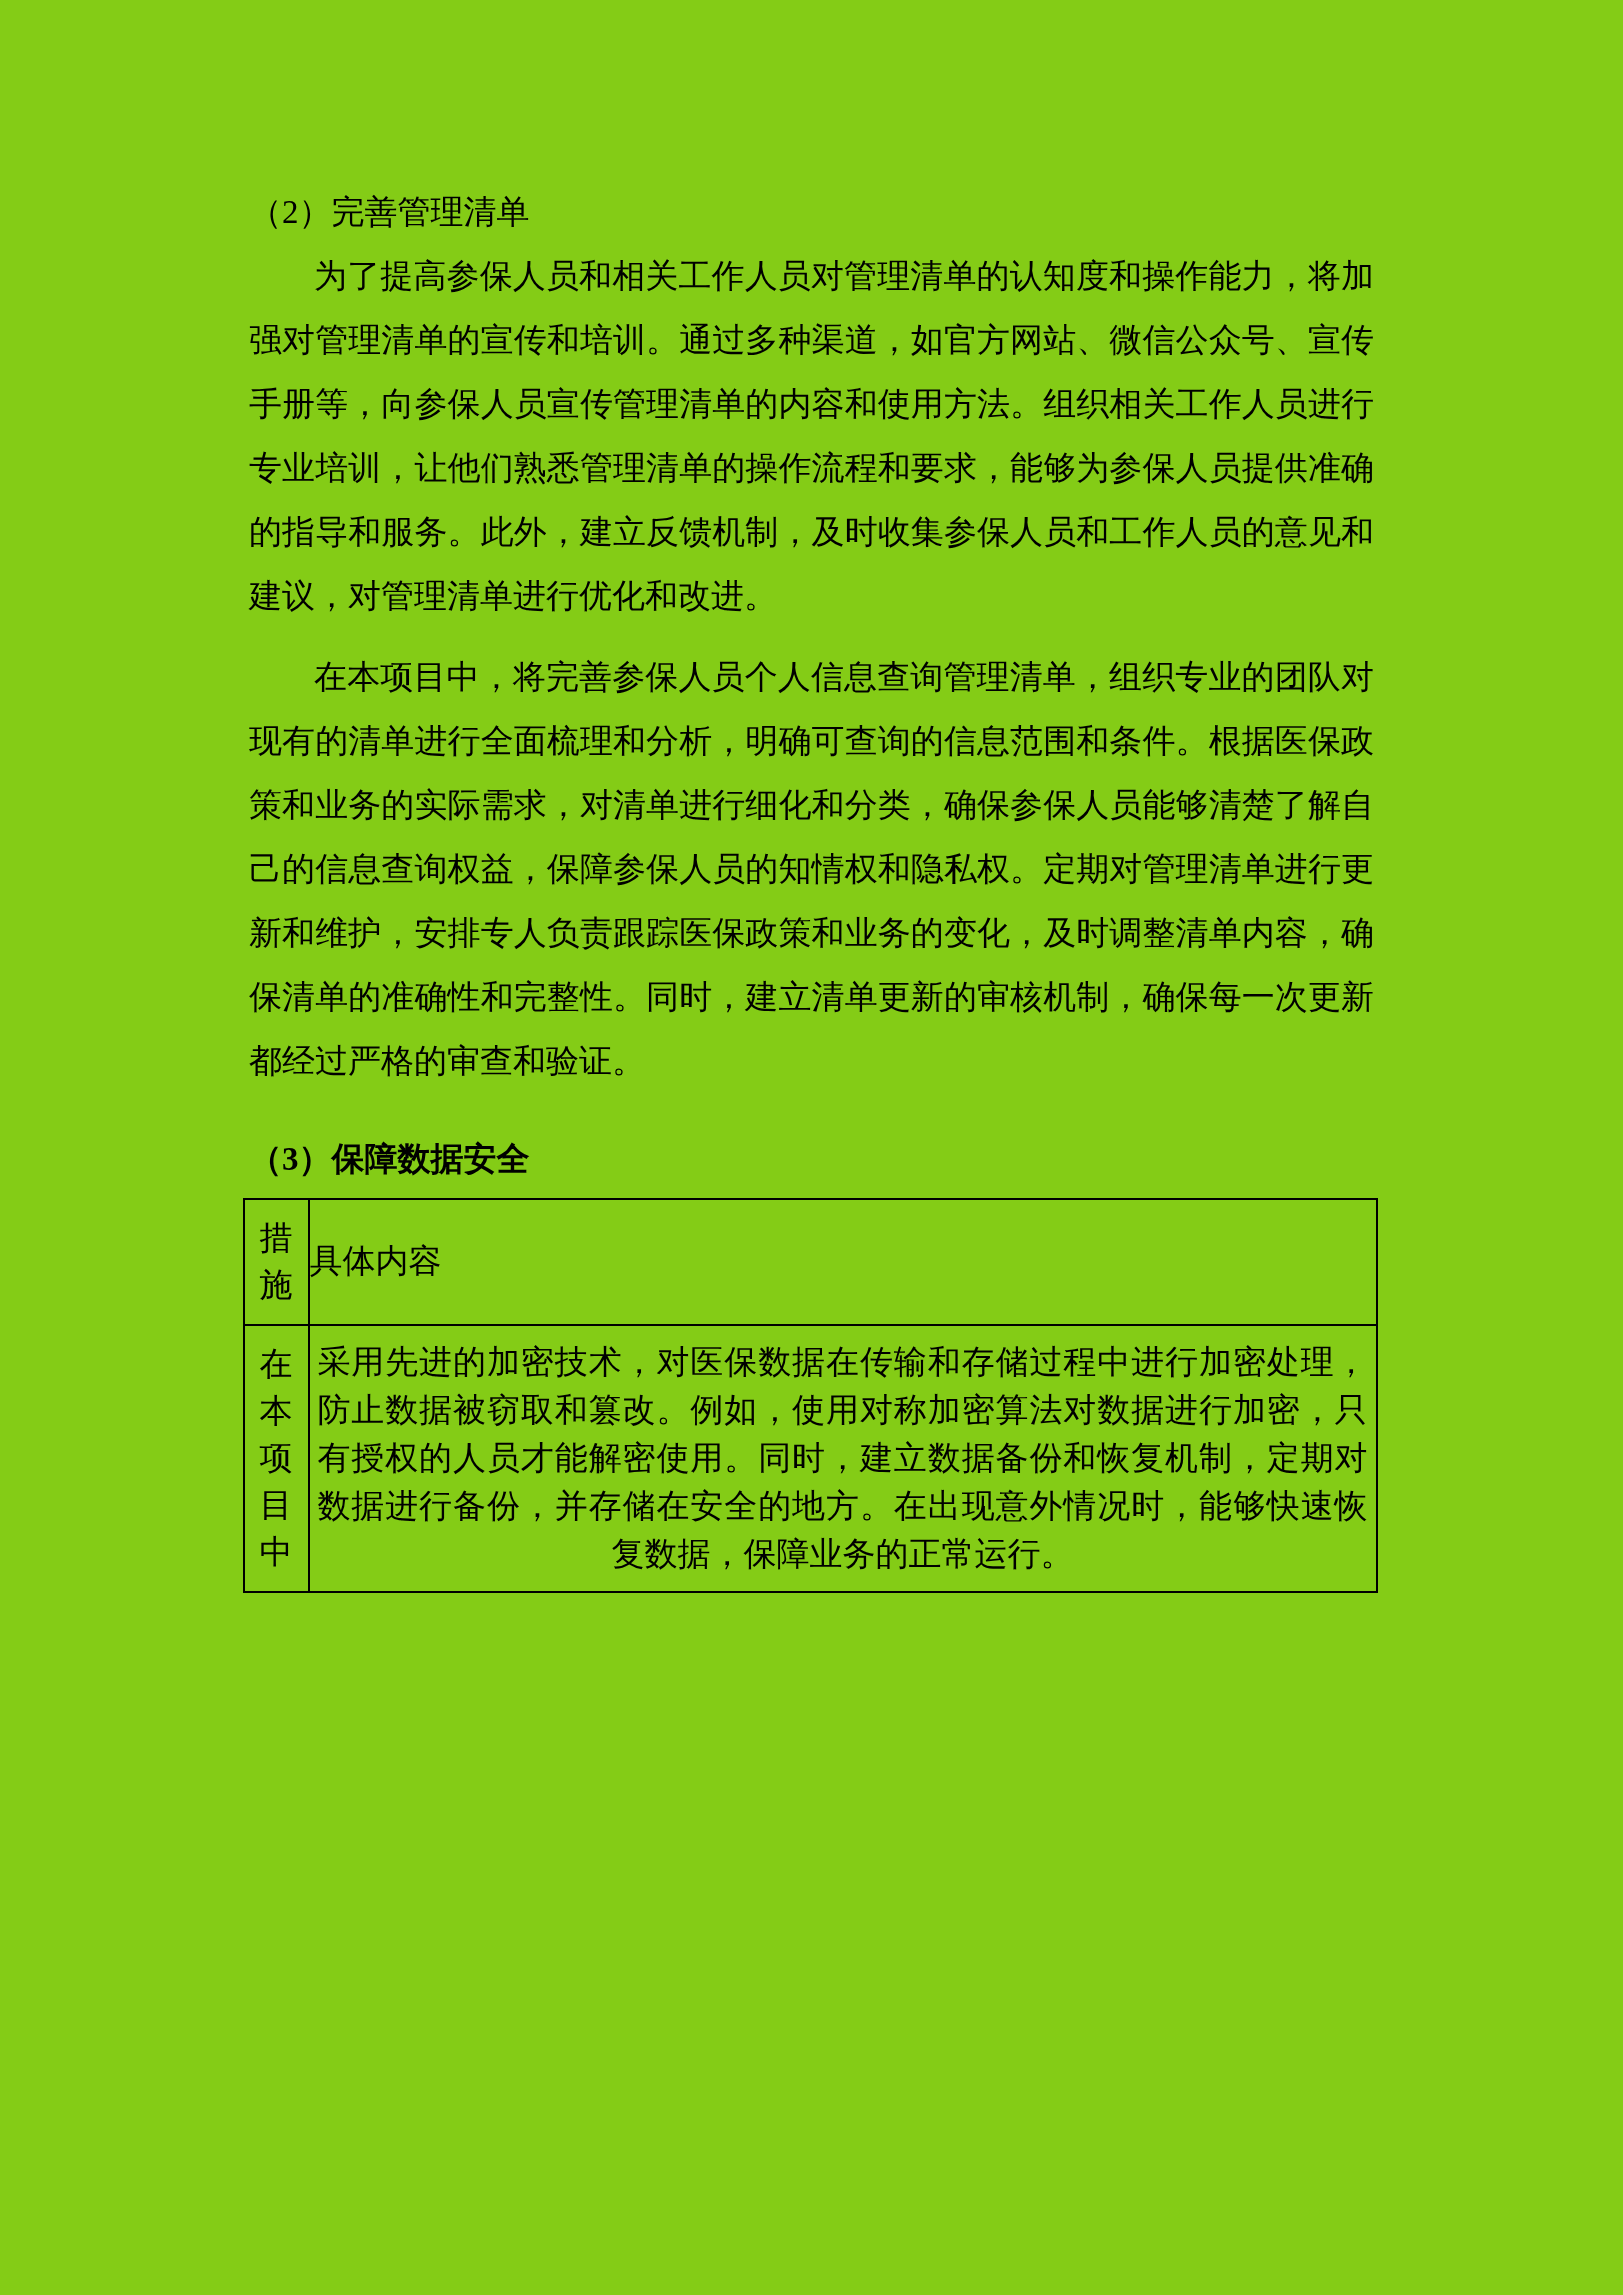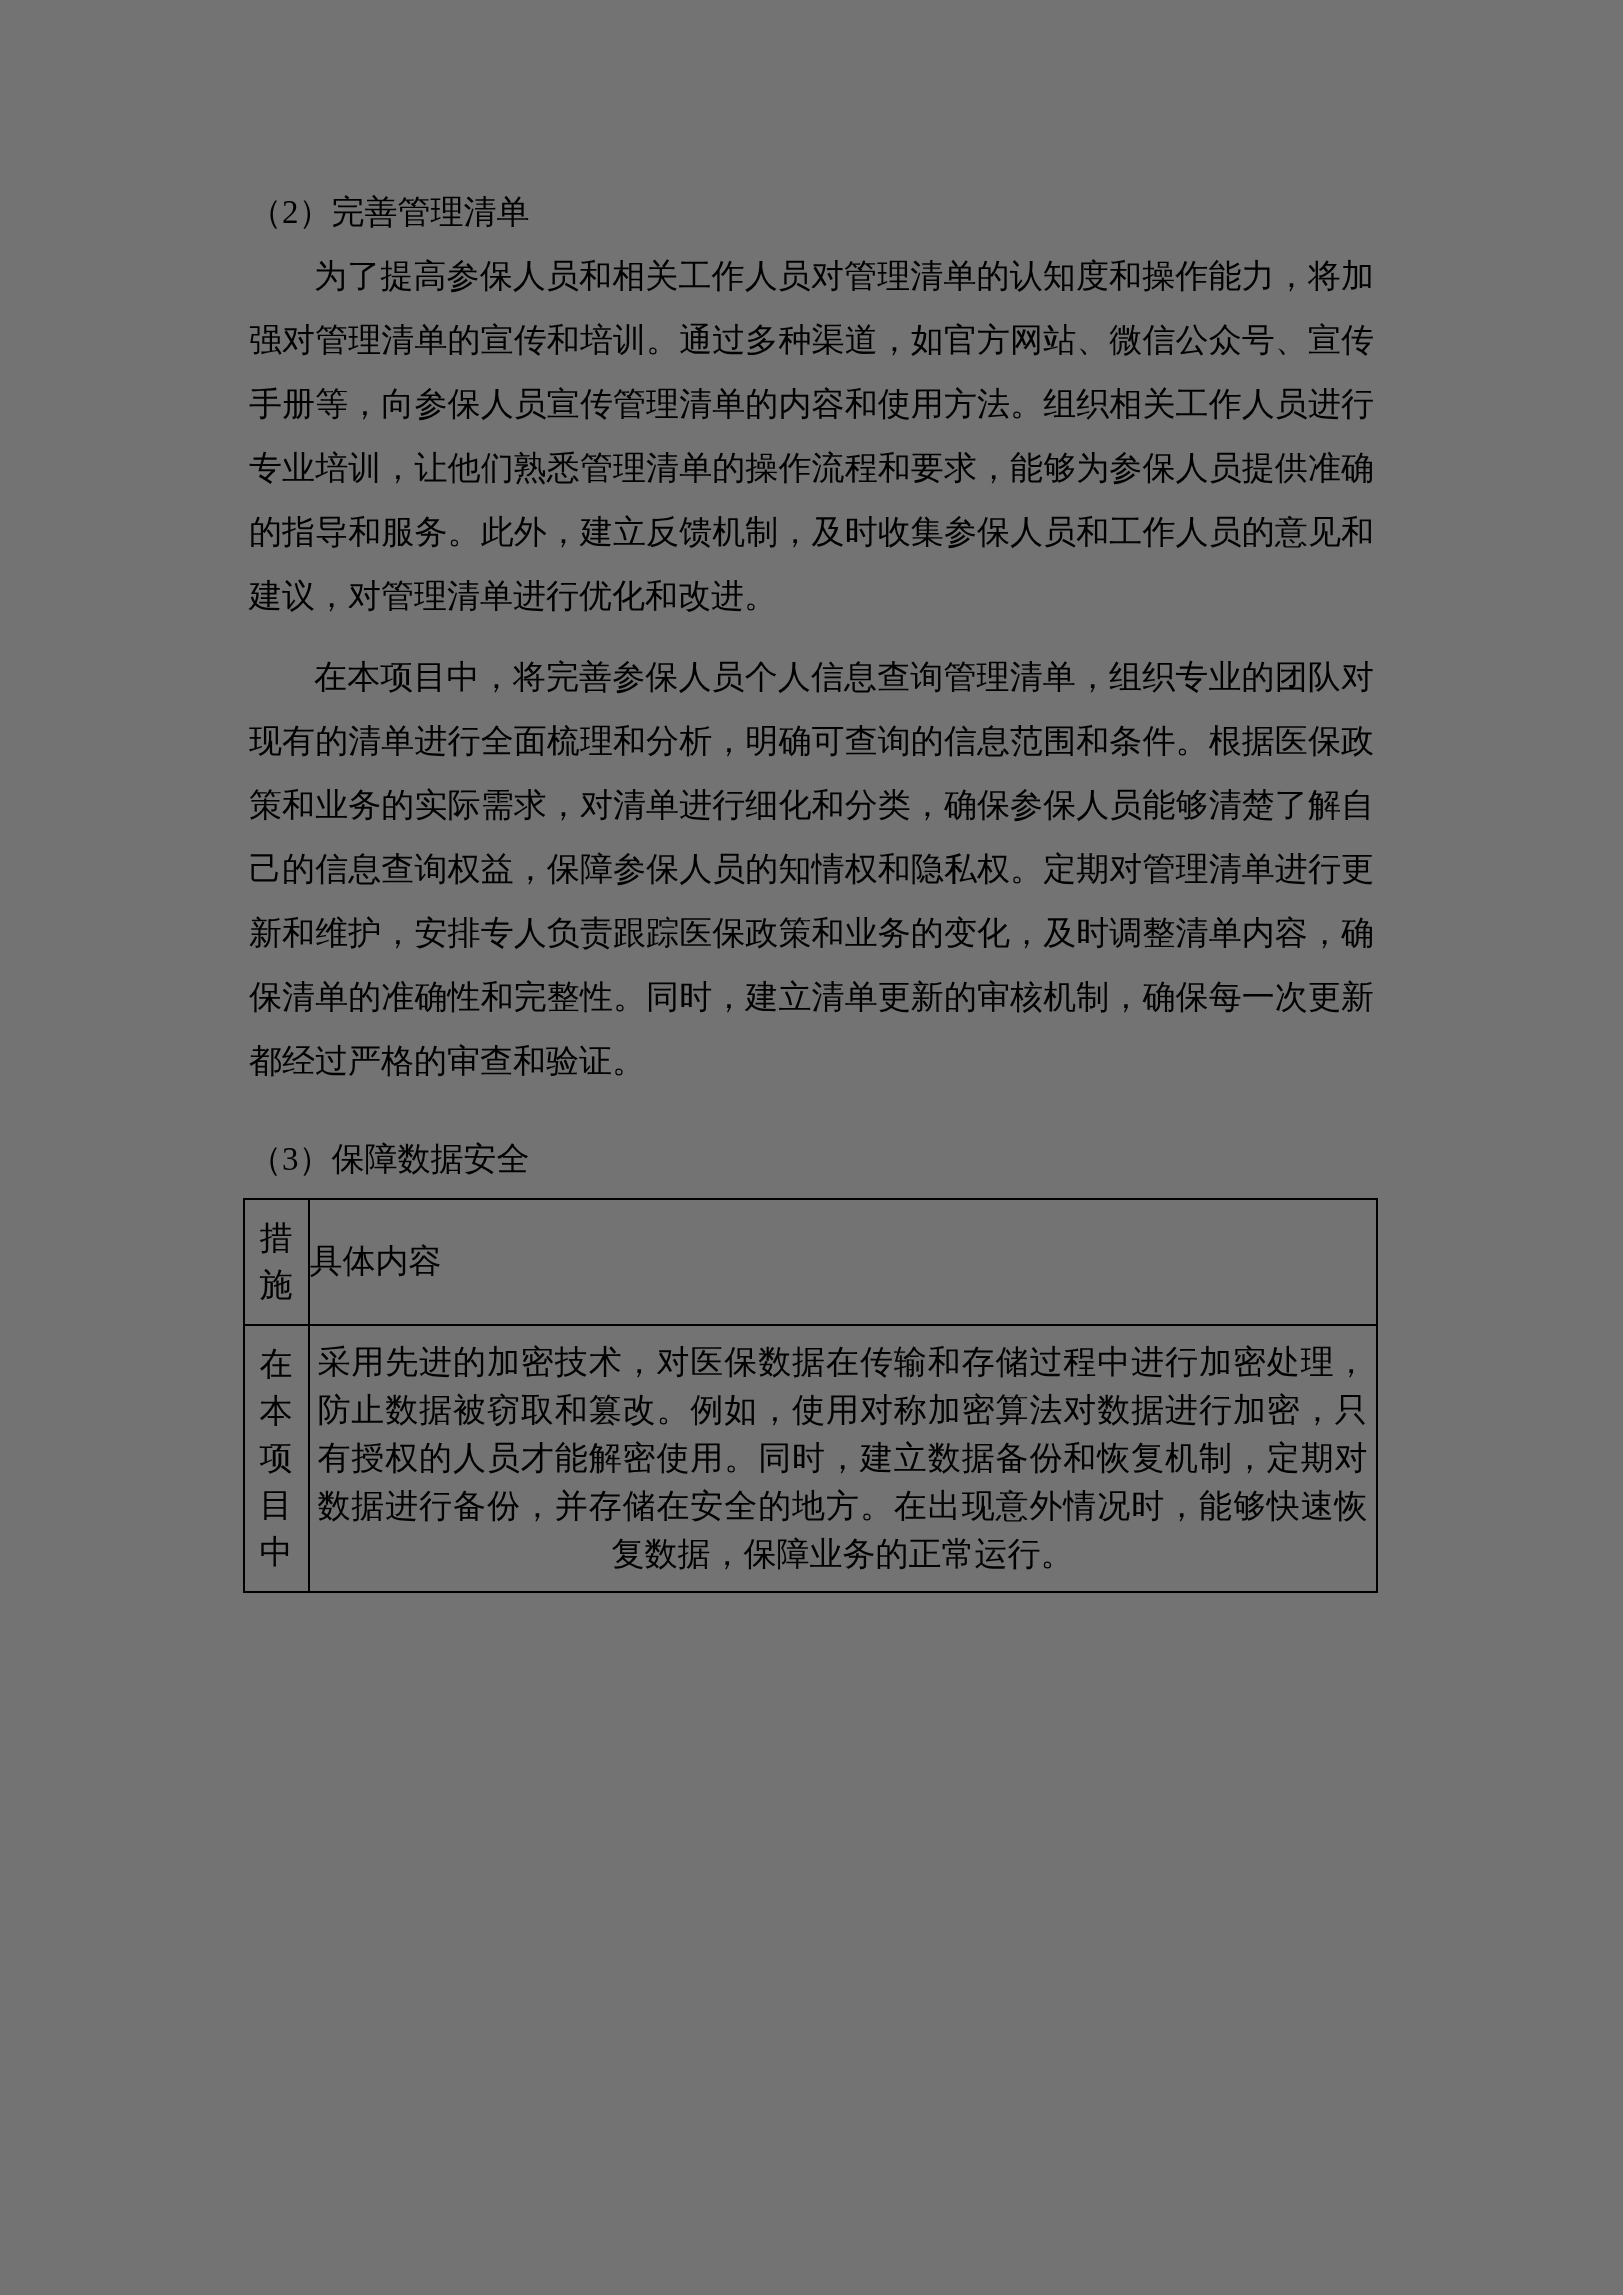--- a/index.html
+++ b/index.html
@@ -4,37 +4,38 @@
 <style>
   html, body {
     margin: 0;
     padding: 0;
     background: #ffffff;
   }
   .page {
     position: relative;
     width: 1623px;
     height: 2295px;
-    background: #737373;
+    background: #84cc16;
     color: #000000;
     font-family: "Liberation Serif", "DejaVu Serif", serif;
     overflow: hidden;
   }
   .content {
     padding: 180px 249px 0 249px; 
   }
   .heading {
     font-size: 33px;
     line-height: 64px;
     font-weight: normal;
     margin: 0;
     text-align: left;
   }
   .heading-3 {
     margin-top: 34px;
+    font-weight: bold;
   }
   .body-para {
     font-size: 33px;
     line-height: 64px;
     margin: 0;
     text-indent: 65px;           
     text-align: justify;
     text-justify: inter-character;
   }
   .para-first {

